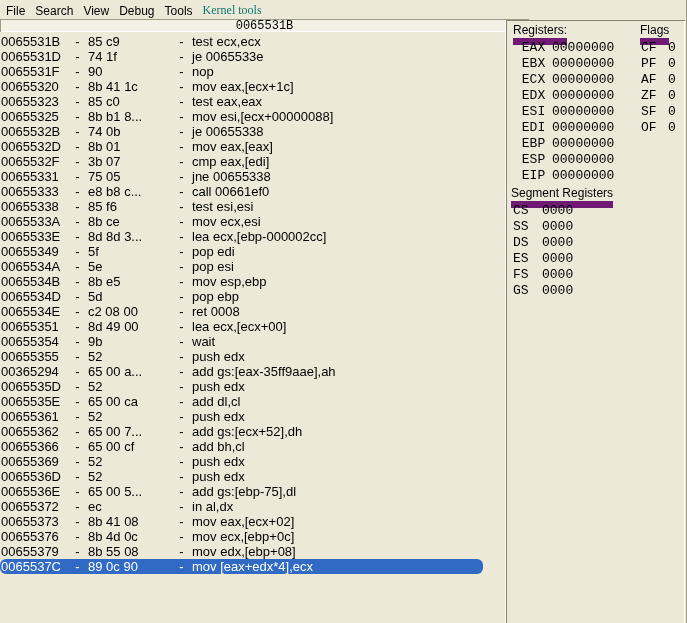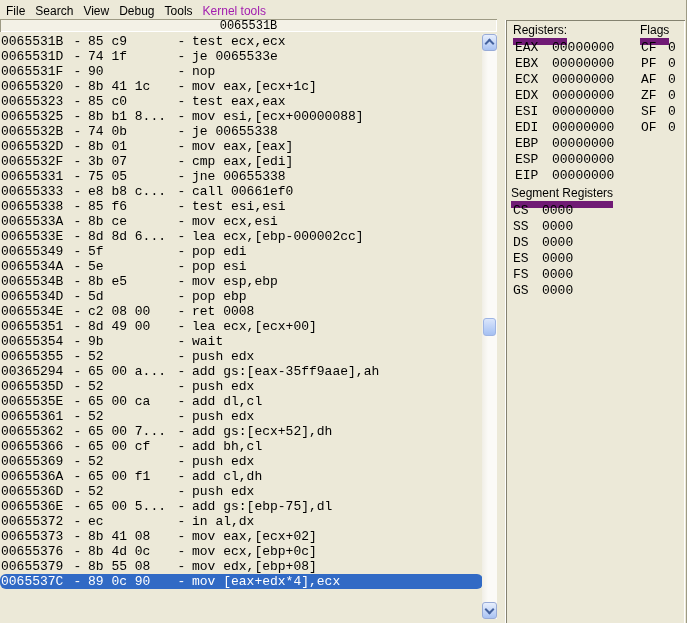--- a/index.html
+++ b/index.html
@@ -8,33 +8,33 @@
     background:#ece9d8;color:#000;
     font-family:"Liberation Sans",sans-serif;
   }
   
   .menubar{
     position:absolute;top:0;left:0;right:0;height:19px;
     background:#ece9d8;display:flex;align-items:flex-end;padding-left:1px;
     font-size:12px;
   }
   .menu-item{padding:1px 5px;cursor:default;}
-  .menu-item.disabled{color:#a21caf;}
-  
-  .left-region{position:absolute;left:0;top:19px;width:498px;bottom:0;}
+  .menu-item.disabled{color:#0f766e;font-family:Liberation Serif, serif;}
+  
+  .left-region{position:absolute;left:0;top:19px;width:498px;bottom:0;padding-left:32px;}
   .addrbar{
     position:absolute;top:0;left:0;right:1px;height:13px;
     background:#f3f1e6;
     box-shadow:inset 1px 1px 0 #9d9a84, inset -1px -1px 0 #ffffff;
     text-align:center;font-family:"Liberation Mono",monospace;font-size:12px;
     line-height:14px;
   }
   .listing{
     position:absolute;top:15px;left:0;width:483px;bottom:15px;
-    font-family:Liberation Mono, monospace;font-size:13px;
+    font-family:Liberation Sans, sans-serif;font-size:13px;
     overflow:hidden;background:#ece9d8;
   }
   .row{height:15px;line-height:15px;white-space:pre;padding-left:1px;}
   .row.selected{background:#316ac5;color:#fff;border-radius:6px;}
   .c-addr{display:inline-block;width:66px;}
   .c-sep{display:inline-block;width:21px;text-align:center;}
   .c-bytes{display:inline-block;width:83px;}
   
   .scrollbar{
     position:absolute;top:15px;right:1px;width:15px;height:585px;
@@ -70,21 +70,21 @@
   .h-registers{left:7px;top:3px;}
   .h-flags{left:134px;top:3px;}
   .h-segment{left:5px;top:166px;}
   .reg-list{position:absolute;left:9px;top:20px;
     font-family:"Liberation Mono",monospace;font-size:13px;}
   .flag-list{position:absolute;left:135px;top:20px;
     font-family:"Liberation Mono",monospace;font-size:13px;}
   .seg-list{position:absolute;left:7px;top:183px;
     font-family:"Liberation Mono",monospace;font-size:13px;}
   .reg-row,.flag-row,.seg-row{height:16px;line-height:16px;white-space:pre;}
-  .reg-name{display:inline-block;width:37px;}
+  .reg-name{display:inline-block;width:37px;text-align:center;}
   .flag-name{display:inline-block;width:27px;}
   .seg-name{display:inline-block;width:29px;}
   
   .win-edge{position:absolute;top:0;right:0;width:1px;bottom:0;background:#9d9a84;}
 </style>
 </head>
 <body>
 
 <div class="menubar">
 
@@ -127,21 +127,21 @@
 
       <div class="row"><span class="c-addr">00655331</span><span class="c-sep">-</span><span class="c-bytes">75 05</span><span class="c-sep">-</span><span class="c-instr">jne 00655338</span></div>
 
       <div class="row"><span class="c-addr">00655333</span><span class="c-sep">-</span><span class="c-bytes">e8 b8 c...</span><span class="c-sep">-</span><span class="c-instr">call 00661ef0</span></div>
 
       <div class="row"><span class="c-addr">00655338</span><span class="c-sep">-</span><span class="c-bytes">85 f6</span><span class="c-sep">-</span><span class="c-instr">test esi,esi</span></div>
 
       <div class="row"><span class="c-addr">0065533A</span><span class="c-sep">-</span><span class="c-bytes">8b ce</span><span class="c-sep">-</span><span class="c-instr">mov ecx,esi</span></div>
 
 
-      <div class="row"><span class="c-addr">0065533E</span><span class="c-sep">-</span><span class="c-bytes">8d 8d 6...</span><span class="c-sep">-</span><span class="c-instr">lea ecx,[ebp-000002cc]</span></div>
+      <div class="row"><span class="c-addr">0065533E</span><span class="c-sep">-</span><span class="c-bytes">8d 8d 3...</span><span class="c-sep">-</span><span class="c-instr">lea ecx,[ebp-000002cc]</span></div>
 
 
       <div class="row"><span class="c-addr">00655349</span><span class="c-sep">-</span><span class="c-bytes">5f</span><span class="c-sep">-</span><span class="c-instr">pop edi</span></div>
 
       <div class="row"><span class="c-addr">0065534A</span><span class="c-sep">-</span><span class="c-bytes">5e</span><span class="c-sep">-</span><span class="c-instr">pop esi</span></div>
 
       <div class="row"><span class="c-addr">0065534B</span><span class="c-sep">-</span><span class="c-bytes">8b e5</span><span class="c-sep">-</span><span class="c-instr">mov esp,ebp</span></div>
 
       <div class="row"><span class="c-addr">0065534D</span><span class="c-sep">-</span><span class="c-bytes">5d</span><span class="c-sep">-</span><span class="c-instr">pop ebp</span></div>
 
@@ -160,21 +160,20 @@
       <div class="row"><span class="c-addr">0065535E</span><span class="c-sep">-</span><span class="c-bytes">65 00 ca</span><span class="c-sep">-</span><span class="c-instr">add dl,cl</span></div>
 
       <div class="row"><span class="c-addr">00655361</span><span class="c-sep">-</span><span class="c-bytes">52</span><span class="c-sep">-</span><span class="c-instr">push edx</span></div>
 
       <div class="row"><span class="c-addr">00655362</span><span class="c-sep">-</span><span class="c-bytes">65 00 7...</span><span class="c-sep">-</span><span class="c-instr">add gs:[ecx+52],dh</span></div>
 
       <div class="row"><span class="c-addr">00655366</span><span class="c-sep">-</span><span class="c-bytes">65 00 cf</span><span class="c-sep">-</span><span class="c-instr">add bh,cl</span></div>
 
       <div class="row"><span class="c-addr">00655369</span><span class="c-sep">-</span><span class="c-bytes">52</span><span class="c-sep">-</span><span class="c-instr">push edx</span></div>
 
-      <div class="row"><span class="c-addr">0065536A</span><span class="c-sep">-</span><span class="c-bytes">65 00 f1</span><span class="c-sep">-</span><span class="c-instr">add cl,dh</span></div>
 
       <div class="row"><span class="c-addr">0065536D</span><span class="c-sep">-</span><span class="c-bytes">52</span><span class="c-sep">-</span><span class="c-instr">push edx</span></div>
 
       <div class="row"><span class="c-addr">0065536E</span><span class="c-sep">-</span><span class="c-bytes">65 00 5...</span><span class="c-sep">-</span><span class="c-instr">add gs:[ebp-75],dl</span></div>
 
       <div class="row"><span class="c-addr">00655372</span><span class="c-sep">-</span><span class="c-bytes">ec</span><span class="c-sep">-</span><span class="c-instr">in al,dx</span></div>
 
       <div class="row"><span class="c-addr">00655373</span><span class="c-sep">-</span><span class="c-bytes">8b 41 08</span><span class="c-sep">-</span><span class="c-instr">mov eax,[ecx+02]</span></div>
 
       <div class="row"><span class="c-addr">00655376</span><span class="c-sep">-</span><span class="c-bytes">8b 4d 0c</span><span class="c-sep">-</span><span class="c-instr">mov ecx,[ebp+0c]</span></div>

